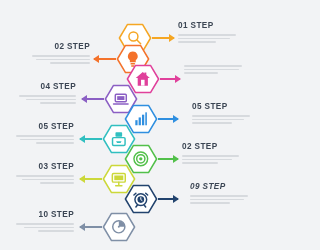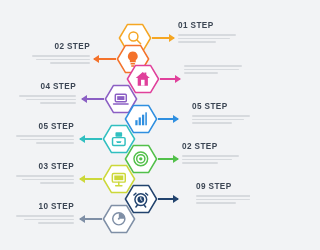--- a/index.html
+++ b/index.html
@@ -236,30 +236,30 @@
             <circle cx="10" cy="10.8" r="6" fill="none" stroke="#22436e" stroke-width="1.5" stroke-linecap="round" stroke-linejoin="round"></circle>
             <circle cx="10" cy="10.8" r="3.4" fill="#22436e"></circle>
             <path d="M10 8.4v2.4l1.6 1.2" fill="none" stroke="#fff" stroke-width="1"></path>
             <path d="M5 4.4 3 6.2M15 4.4 17 6.2M6.4 16.6 5 18.4M13.6 16.6 15 18.4" fill="none" stroke="#22436e" stroke-width="1.5" stroke-linecap="round" stroke-linejoin="round"></path>
           </g>
         </svg><span></span></div>
       <div class="arrow right" style="left: 158px; width: 20px; color: rgb(34, 67, 110);">
         <span class="bar"></span>
         <span class="head"></span>
       </div>
-      <div class="txt right" style="left: 196px;">
+      <div class="txt right" style="left: 190px; font-style: italic;">
         <div class="title">09 STEP</div>
         <div class="lines">
           <i style="width: 58px;"></i>
           <i style="width: 54px;"></i>
           <i style="width: 40px;"></i>
         </div>
       </div>
     </div>
-    <div class="step" style="left: 0px; top: 202px; width: 250px;">
+    <div class="step" style="left: 0px; top: 210px; width: 250px;">
       <div class="hex" style="left: 102px;"><svg viewBox="0 0 34 30">
           <path d="M9.5 1.4 H24.5 L32.6 15 L24.5 28.6 H9.5 L1.4 15 Z" fill="#ffffff" stroke="#7f8fa6" stroke-width="1.5" stroke-linejoin="round"></path>
           <g transform="translate(7,5) scale(0.98)">
             <circle cx="10" cy="10" r="6.2" fill="none" stroke="#7f8fa6" stroke-width="1.5" stroke-linecap="round" stroke-linejoin="round"></circle>
             <path d="M10 4.2a5.8 5.8 0 0 1 5.8 5.8H10V4.2z" fill="#7f8fa6"></path>
             <circle cx="10" cy="10" r="1" fill="#7f8fa6"></circle>
           </g>
         </svg><span></span></div>
       <div class="arrow left" style="left: 80px; width: 22px; color: rgb(127, 143, 166);">
         <span class="bar"></span>

